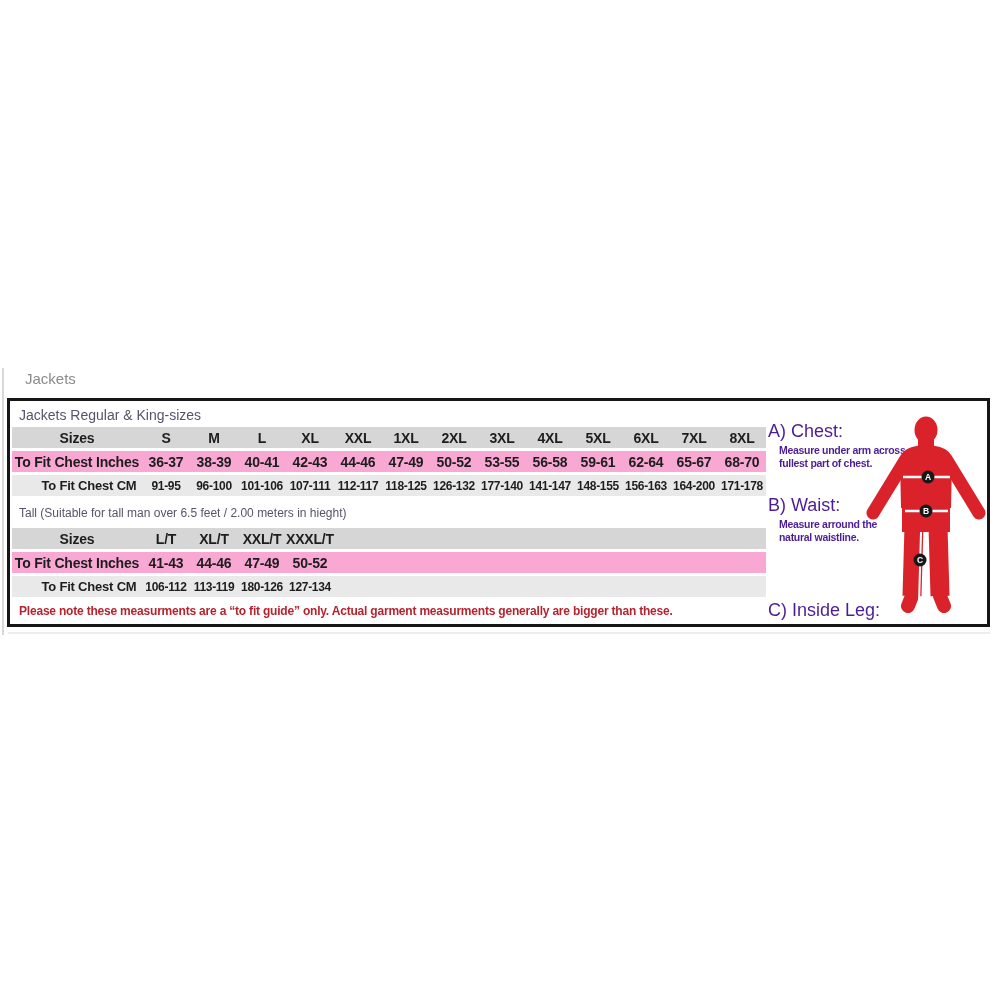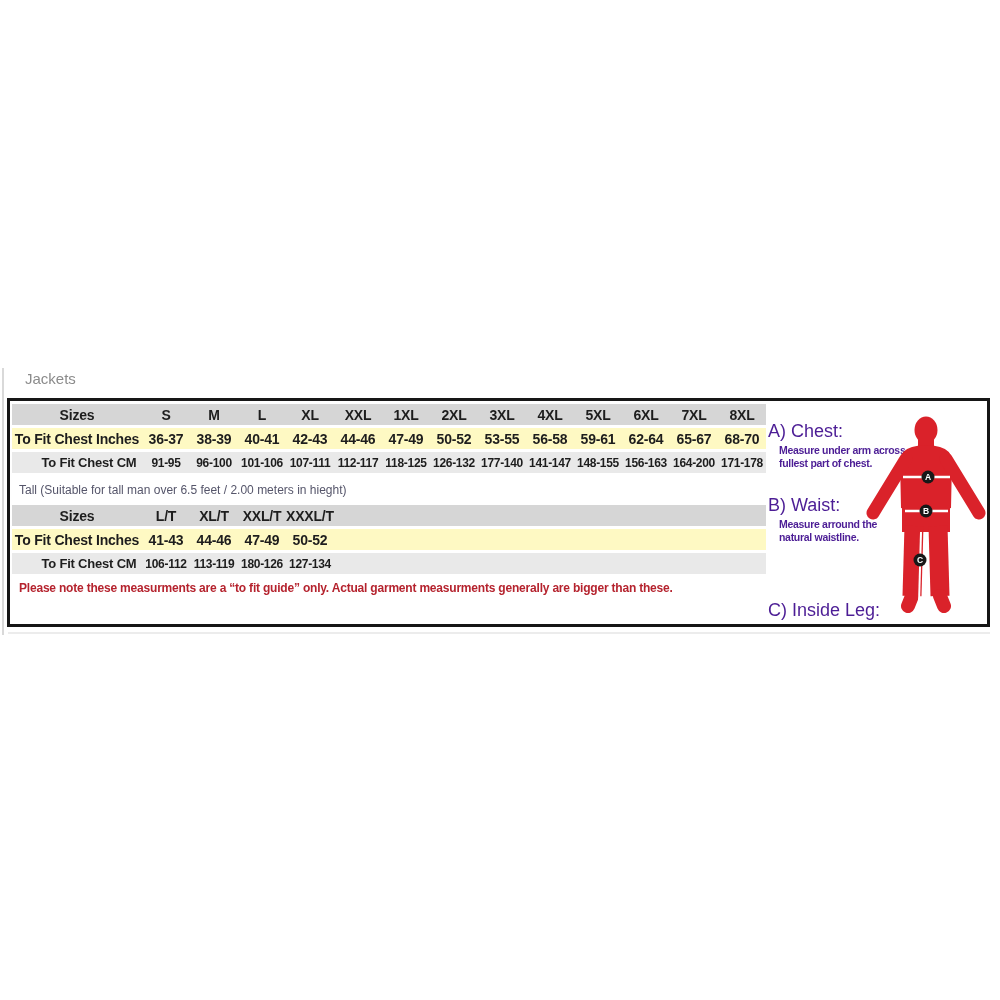--- a/index.html
+++ b/index.html
@@ -22,21 +22,21 @@
   table.size-table {
     border-collapse:separate; border-spacing:0 3px; table-layout:fixed;
     margin-left:2px; width:754px;
   }
   table.size-table td {
     height:21px; padding:0; text-align:center; font-weight:bold; color:#1d1d1d;
     font-size:14px; letter-spacing:-0.2px; white-space:nowrap; overflow:visible;
   }
   td.label { text-align:left; padding-left:6px; font-size:13px; }
   tr.row-sizes  td { background:#d6d6d6; }
-  tr.row-inches td { background:#fef9c3; }
+  tr.row-inches td { background:#f9a8d4; }
   tr.row-cm     td { background:#e9e9e9; font-size:12px; letter-spacing:-0.3px; }
   tr.row-cm     td.label { font-size:13px; letter-spacing:-0.2px;padding-left:24px; }
 
   .note { margin:4px 0 0 9px; font-size:12px; font-weight:bold; color:#b5232e; letter-spacing:-0.2px; white-space:nowrap; }
 
   .panel-section { position:absolute; left:758px; color:#4c1d95; }
   .ps-a { top:20px; }
   .ps-b { top:94px; }
   .ps-c { top:151px;margin-top:48px; }
   .panel-heading { font-size:18px; line-height:20px; margin-bottom:3px; }
@@ -46,20 +46,21 @@
 </style>
 </head>
 <body>
 
 <div class="canvas">
   <div class="left-line"></div>
   <div class="under-line"></div>
   <div class="page-heading">Jackets</div>
 
   <div class="size-box">
+    <div class="box-title">Jackets Regular &amp; King-sizes</div>
 
     <table class="size-table">
       <colgroup>
         <col style="width:130px">
         <col style="width:48px">
           <col style="width:48px">
           <col style="width:48px">
           <col style="width:48px">
         <col style="width:48px">
           <col style="width:48px">

